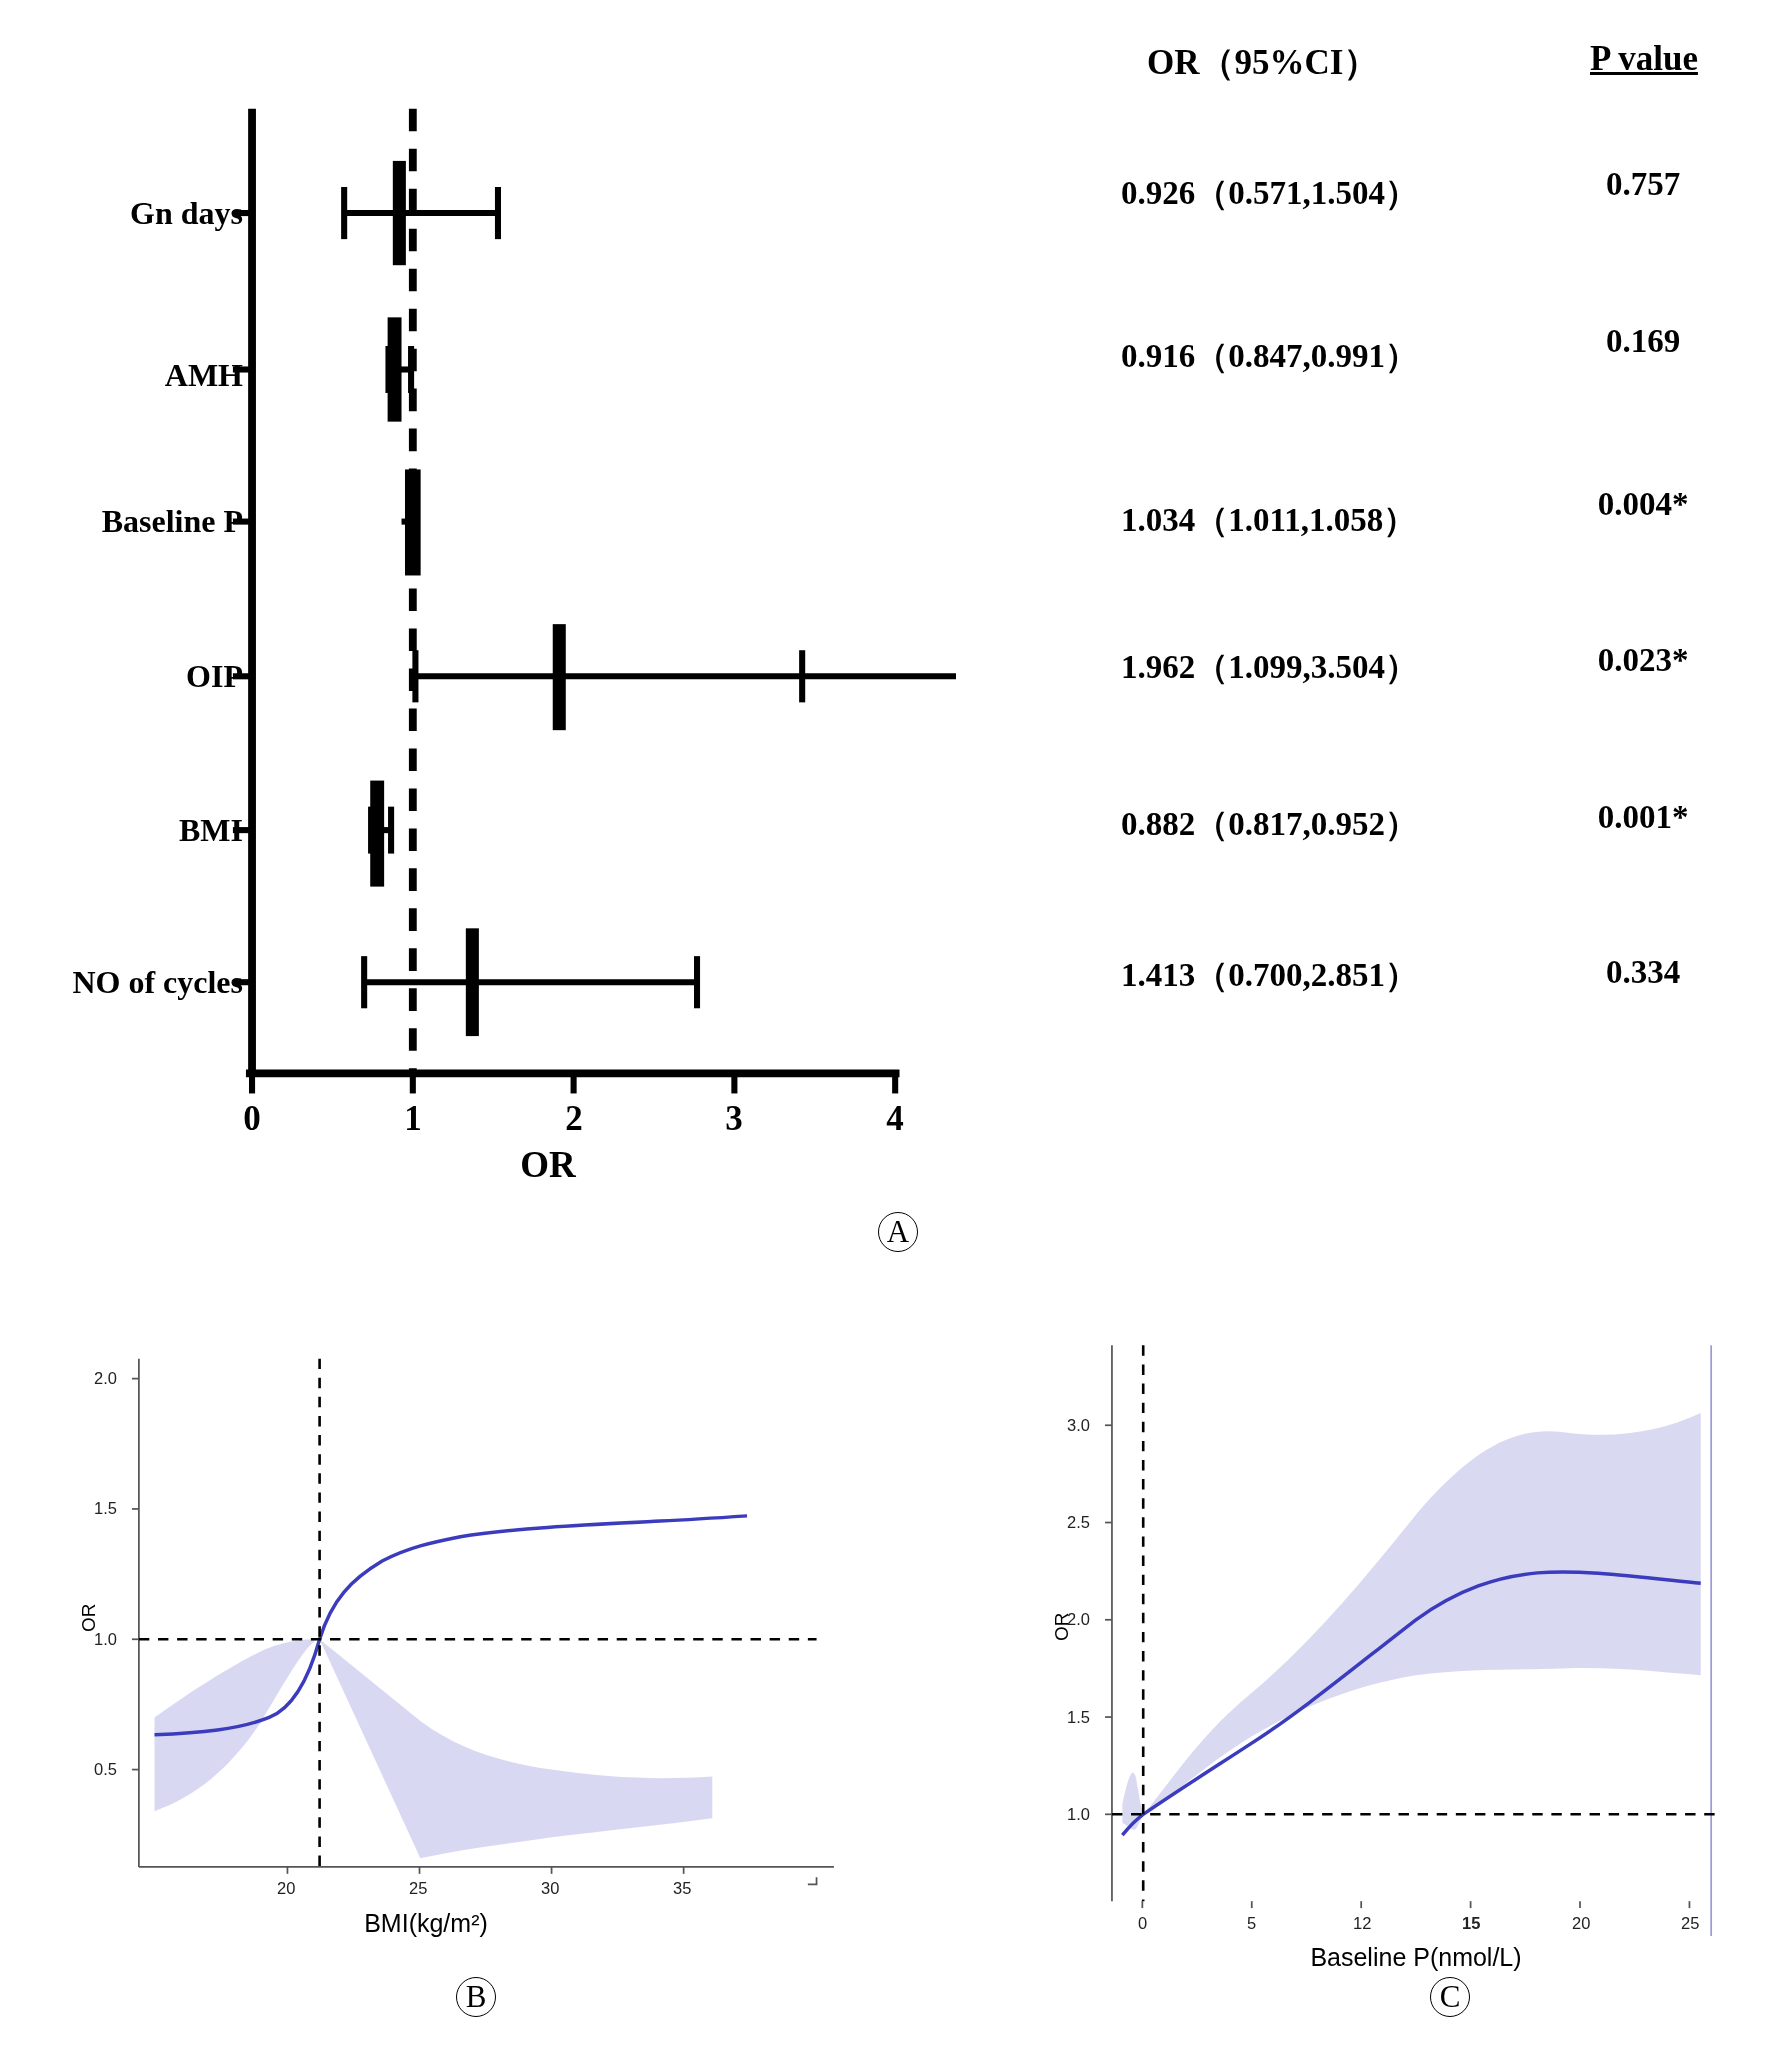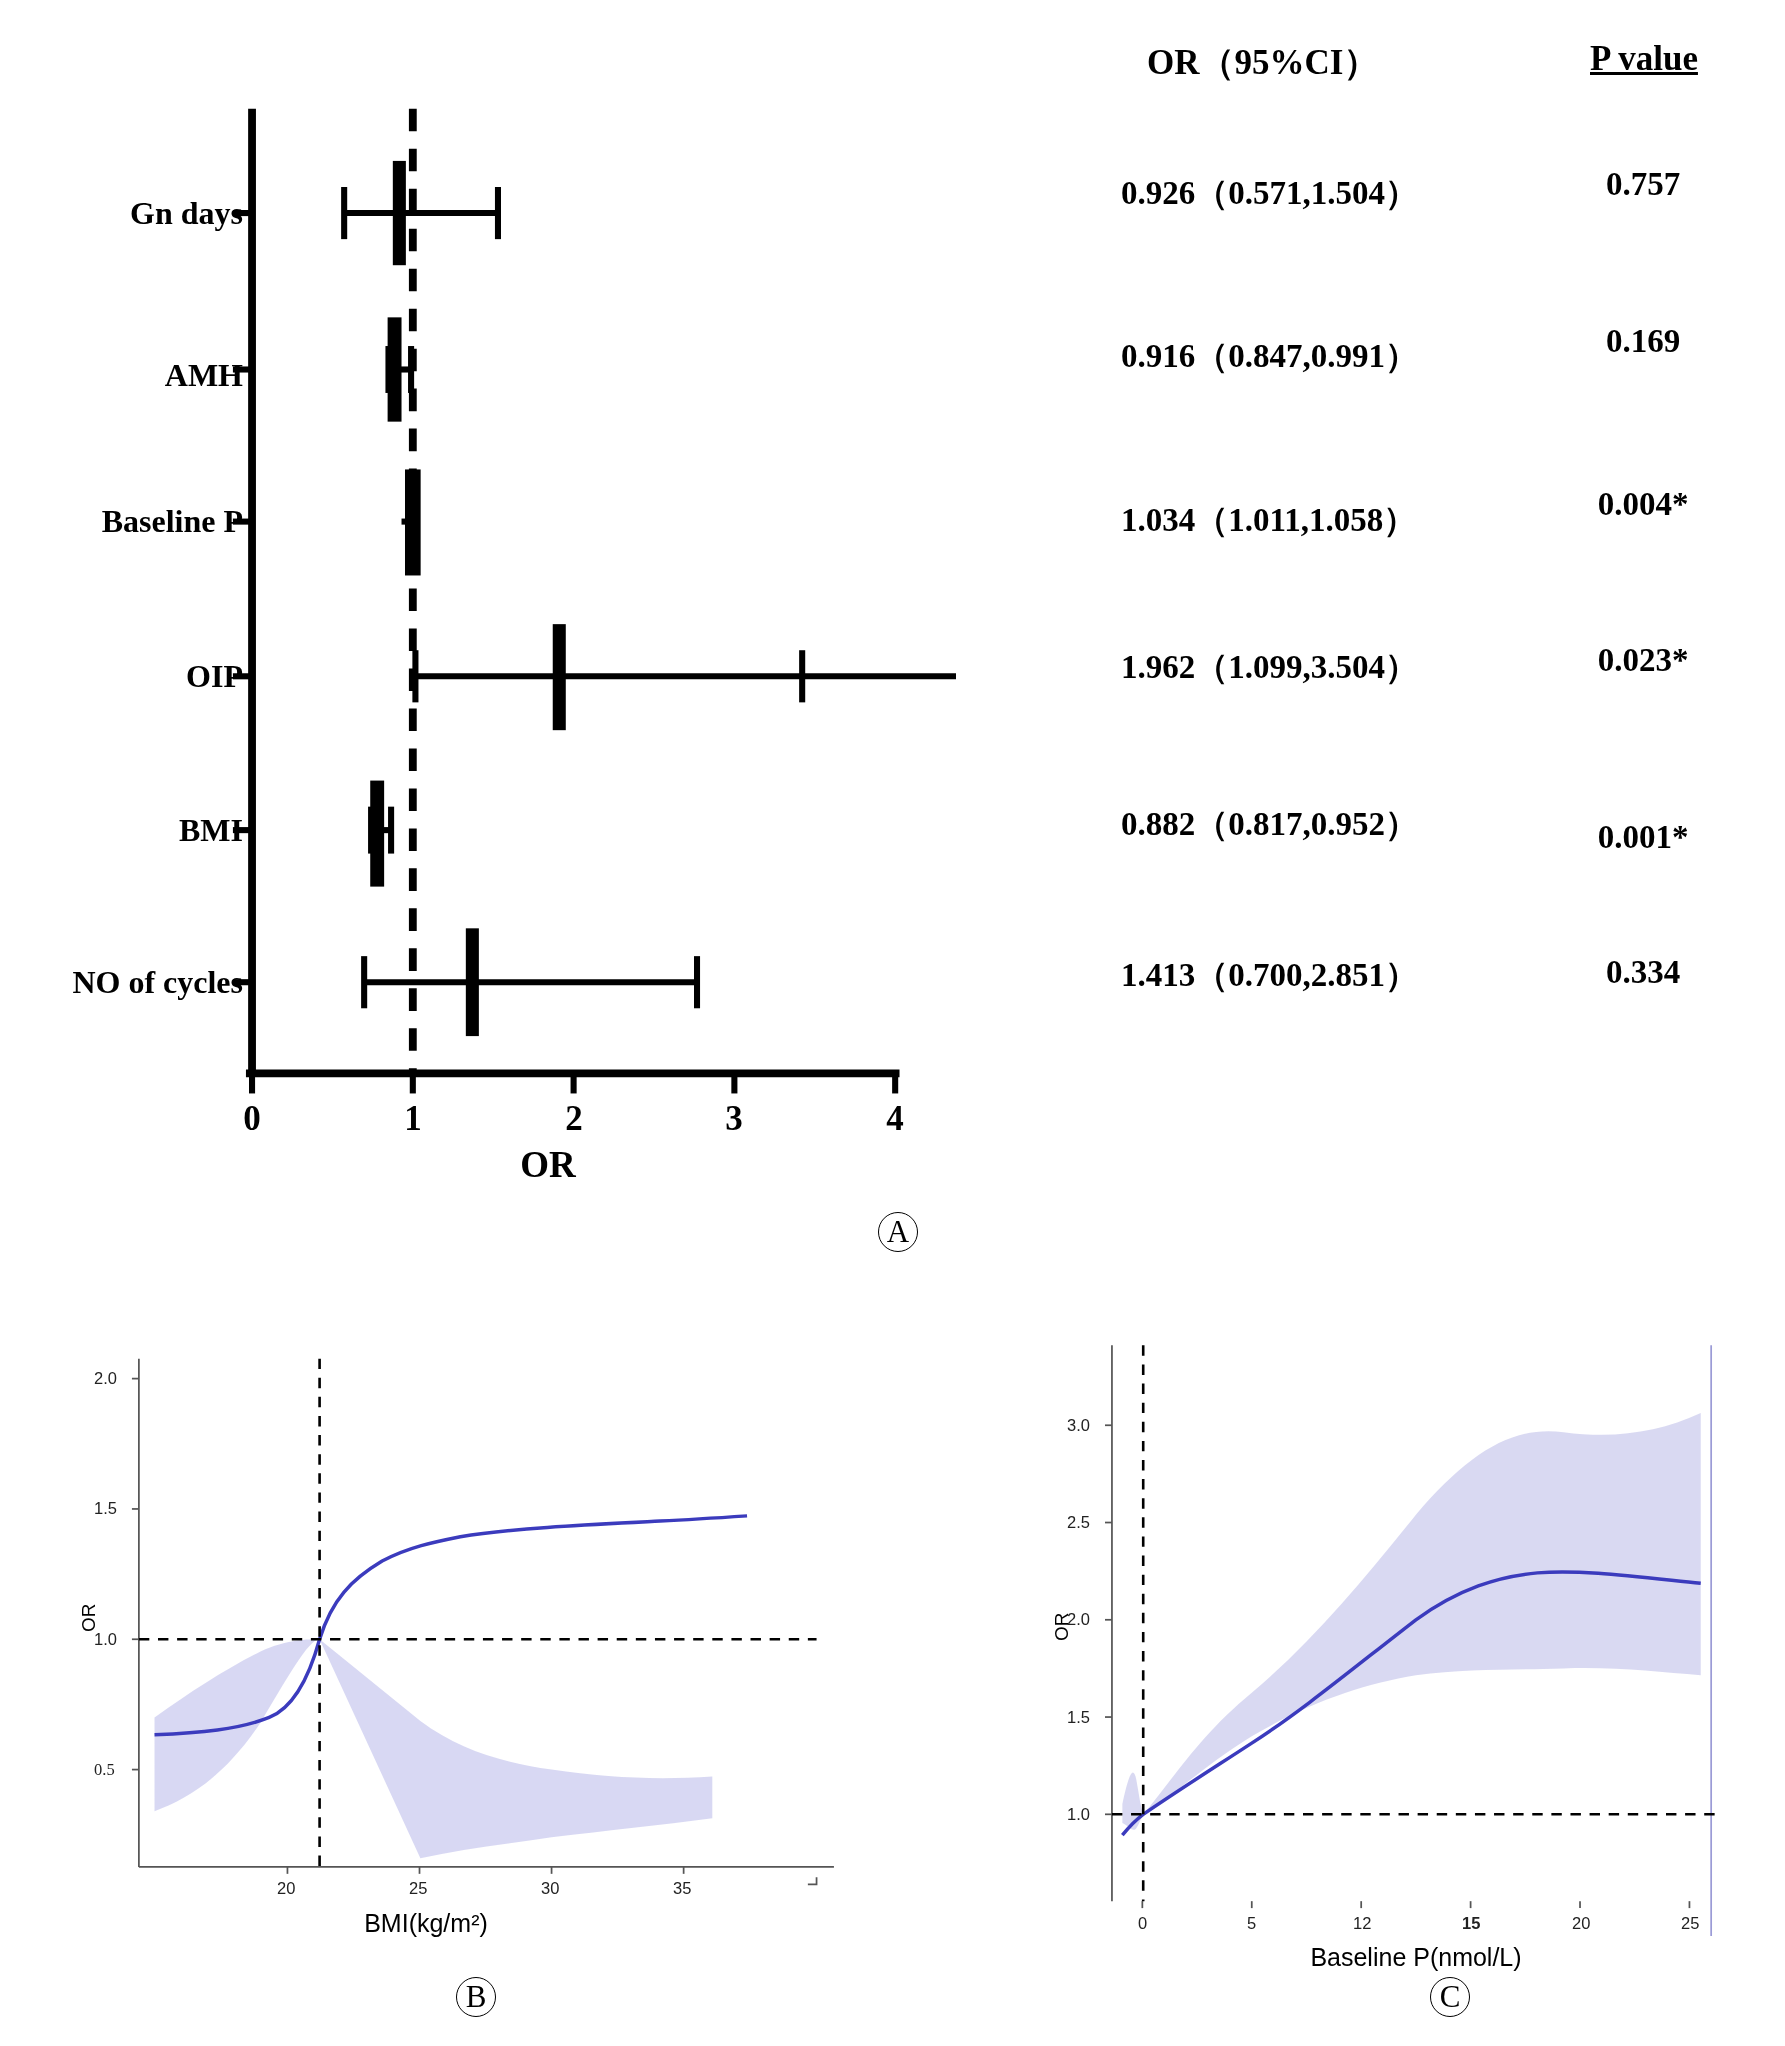--- a/index.html
+++ b/index.html
@@ -226,21 +226,21 @@
     <div class="stats-row-or" style="top:356px;">0.916（0.847,0.991）</div>
     <div class="stats-row-p" style="top:341px;">0.169</div>
 
     <div class="stats-row-or" style="top:520px;">1.034（1.011,1.058）</div>
     <div class="stats-row-p" style="top:504px;">0.004*</div>
 
     <div class="stats-row-or" style="top:667px;">1.962（1.099,3.504）</div>
     <div class="stats-row-p" style="top:660px;">0.023*</div>
 
     <div class="stats-row-or" style="top:824px;">0.882（0.817,0.952）</div>
-    <div class="stats-row-p" style="top:837px;">0.001*</div>
+    <div class="stats-row-p" style="top:817px;">0.001*</div>
 
     <div class="stats-row-or" style="top:975px;">1.413（0.700,2.851）</div>
     <div class="stats-row-p" style="top:972px;">0.334</div>
   </div>
 
   <div class="panel-letter" id="letter-a">A</div>
 </div>
 
 <div id="panel-b" class="spline-panel">
   <svg width="808" height="626" viewBox="0 0 930 720">
@@ -274,21 +274,21 @@
     <line x1="100" y1="358" x2="880" y2="358" stroke="#000" stroke-width="3" stroke-dasharray="12 10"></line>
 
     <line x1="308" y1="35" x2="308" y2="620" stroke="#000" stroke-width="3" stroke-dasharray="12 10"></line>
 
     <path d="M 880,632 l 0,8 l -10,0" fill="none" stroke="#555" stroke-width="2"></path>
   </svg>
 
   <div class="tick-text" style="left:42px; top:41px;">2.0</div>
   <div class="tick-text" style="left:42px; top:171px;">1.5</div>
   <div class="tick-text" style="left:42px; top:302px;">1.0</div>
-  <div class="tick-text" style="left:42px; top:432px;font-family:Liberation Serif, serif;">0.5</div>
+  <div class="tick-text" style="left:42px; top:432px;">0.5</div>
 
   <div class="tick-text" style="left:225px; top:551px;">20</div>
   <div class="tick-text" style="left:357px; top:551px;">25</div>
   <div class="tick-text" style="left:489px; top:551px;">30</div>
   <div class="tick-text" style="left:621px; top:551px;">35</div>
 
   <div class="axis-title" style="left:374px; top:581px; transform:translateX(-50%);">BMI(kg/m²)</div>
   <div class="y-axis-title" style="left:26px; top:304px;">OR</div>
 </div>
 

